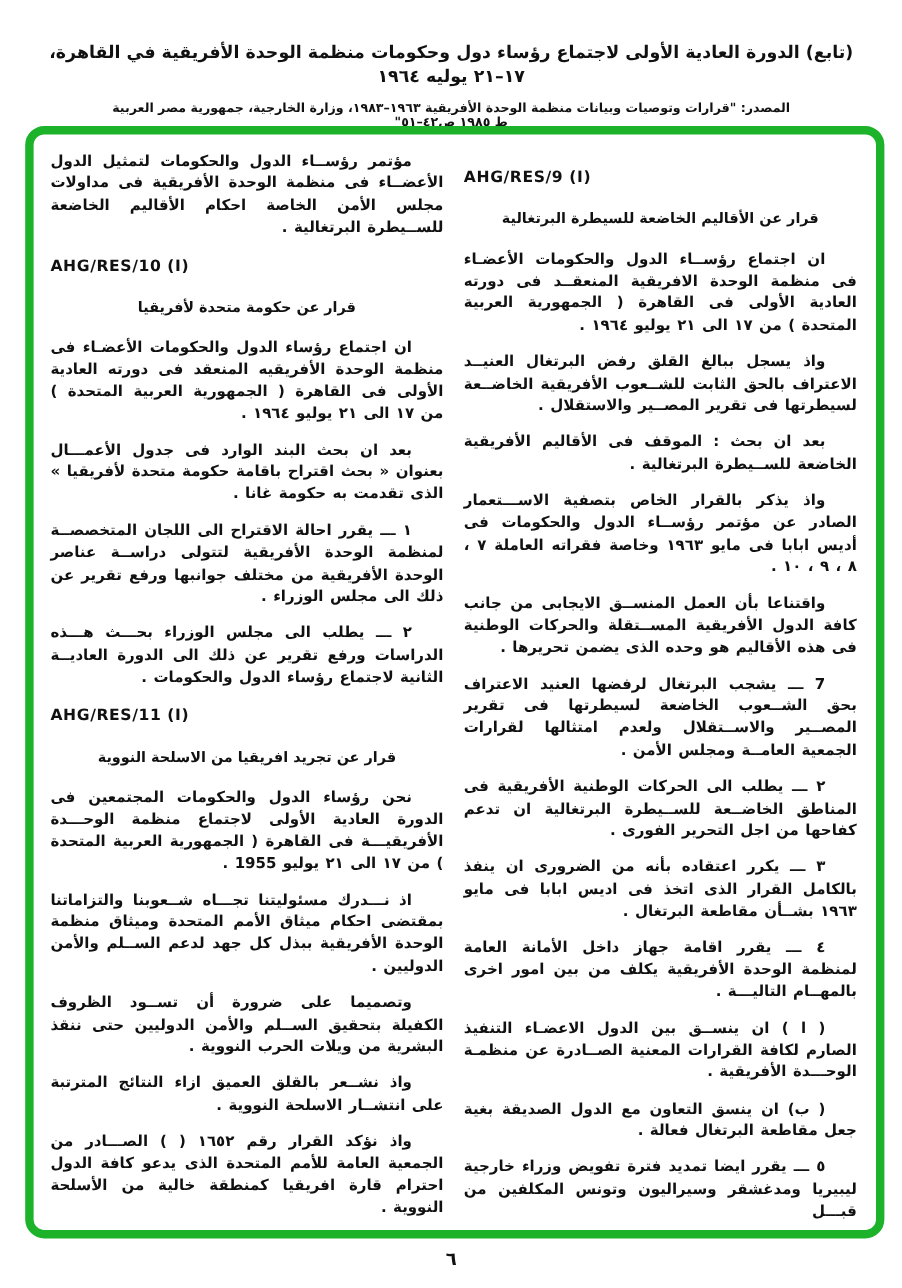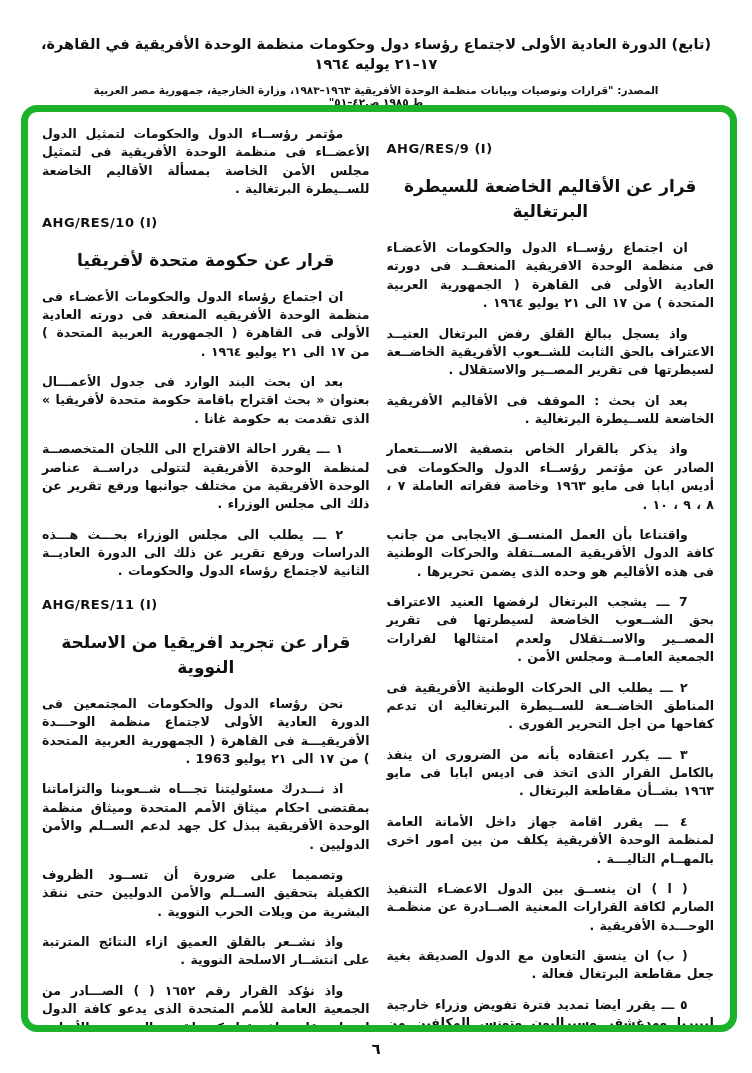--- a/index.html
+++ b/index.html
@@ -17,21 +17,21 @@
     border:7px solid #1cb32b; border-radius:16px;
     padding:13px 16px 10px 14px;
     display:flex; direction:rtl; gap:17px;
     overflow:hidden; background:#fff;
   }
   .col { flex:1 1 0; direction:rtl; }
 
   
   .blk { font-size:12.5px; font-weight:bold; line-height:1.47; }
   .paragraph { text-align:justify; text-indent:2.1em; margin-bottom:12px; word-spacing:1px; }
-  .heading { text-align:center; font-size:17px; margin:16px 0 15px; }
+  .heading { text-align:center; font-size:12px; margin:16px 0 15px; }
   .code { direction:ltr; text-align:left; font-size:13px; letter-spacing:.5px;
           margin:14px 0 16px; font-family:"DejaVu Sans", sans-serif; }
 
   
   .page-footer { position:absolute; left:0; top:1040px; width:100%;
                  text-align:center; font-size:15px; font-weight:bold; }
 </style>
 </head>
 <body>
 
@@ -51,30 +51,30 @@
       <div class="blk paragraph">واقتناعا بأن العمل المنســق الايجابى من جانب كافة الدول الأفريقية المســتقلة والحركات الوطنية فى هذه الأقاليم هو وحده الذى يضمن تحريرها .</div>
       <div class="blk paragraph">7 ـــ يشجب البرتغال لرفضها العنيد الاعتراف بحق الشــعوب الخاضعة لسيطرتها فى تقرير المصــير والاســتقلال ولعدم امتثالها لقرارات الجمعية العامــة ومجلس الأمن .</div>
       <div class="blk paragraph">٢ ـــ يطلب الى الحركات الوطنية الأفريقية فى المناطق الخاضــعة للســيطرة البرتغالية ان تدعم كفاحها من اجل التحرير الفورى .</div>
       <div class="blk paragraph">٣ ـــ يكرر اعتقاده بأنه من الضرورى ان ينفذ بالكامل القرار الذى اتخذ فى اديس ابابا فى مايو ١٩٦٣ بشــأن مقاطعة البرتغال .</div>
       <div class="blk paragraph">٤ ـــ يقرر اقامة جهاز داخل الأمانة العامة لمنظمة الوحدة الأفريقية يكلف من بين امور اخرى بالمهــام التاليـــة .</div>
       <div class="blk paragraph">( ا ) ان ينســق بين الدول الاعضـاء التنفيذ الصارم لكافة القرارات المعنية الصــادرة عن منظمـة الوحـــدة الأفريقية .</div>
       <div class="blk paragraph">( ب) ان ينسق التعاون مع الدول الصديقة بغية جعل مقاطعة البرتغال فعالة .</div>
       <div class="blk paragraph">٥ ـــ يقرر ايضا تمديد فترة تفويض وزراء خارجية ليبيريا ومدغشقر وسيراليون وتونس المكلفين من قبـــل</div>
     </section>
   <section class="col">
-      <div class="blk paragraph">مؤتمر رؤســاء الدول والحكومات لتمثيل الدول الأعضــاء فى منظمة الوحدة الأفريقية فى لتمثيل مجلس الأمن الخاصة بمسألة الأقاليم الخاضعة للســيطرة البرتغالية .</div>
+      <div class="blk paragraph">مؤتمر رؤســاء الدول والحكومات لتمثيل الدول الأعضــاء فى منظمة الوحدة الأفريقية فى مداولات مجلس الأمن الخاصة احكام الأقاليم الخاضعة للســيطرة البرتغالية .</div>
       <div class="blk code">AHG/RES/10  (I)</div>
       <div class="blk heading">قرار عن حكومة متحدة لأفريقيا</div>
       <div class="blk paragraph">ان اجتماع رؤساء الدول والحكومات الأعضـاء فى منظمة الوحدة الأفريقيه المنعقد فى دورته العادية الأولى فى القاهرة ( الجمهورية العربية المتحدة ) من ١٧ الى ٢١ يوليو ١٩٦٤ .</div>
       <div class="blk paragraph">بعد ان بحث البند الوارد فى جدول الأعمـــال بعنوان « بحث اقتراح باقامة حكومة متحدة لأفريقيا » الذى تقدمت به حكومة غانا .</div>
       <div class="blk paragraph">١ ـــ يقرر احالة الاقتراح الى اللجان المتخصصــة لمنظمة الوحدة الأفريقية لتتولى دراســة عناصر الوحدة الأفريقية من مختلف جوانبها ورفع تقرير عن ذلك الى مجلس الوزراء .</div>
       <div class="blk paragraph">٢ ـــ يطلب الى مجلس الوزراء بحـــث هـــذه الدراسات ورفع تقرير عن ذلك الى الدورة العاديــة الثانية لاجتماع رؤساء الدول والحكومات .</div>
       <div class="blk code">AHG/RES/11  (I)</div>
       <div class="blk heading">قرار عن تجريد افريقيا من الاسلحة النووية</div>
-      <div class="blk paragraph">نحن رؤساء الدول والحكومات المجتمعين فى الدورة العادية الأولى لاجتماع منظمة الوحـــدة الأفريقيـــة فى القاهرة ( الجمهورية العربية المتحدة ) من ١٧ الى ٢١ يوليو 1963 .</div>
+      <div class="blk paragraph">نحن رؤساء الدول والحكومات المجتمعين فى الدورة العادية الأولى لاجتماع منظمة الوحـــدة الأفريقيـــة فى القاهرة ( الجمهورية العربية المتحدة ) من ١٧ الى ٢١ يوليو 1955 .</div>
       <div class="blk paragraph">اذ نـــدرك مسئوليتنا تجـــاه شــعوبنا والتزاماتنا بمقتضى احكام ميثاق الأمم المتحدة وميثاق منظمة الوحدة الأفريقية ببذل كل جهد لدعم الســلم والأمن الدوليين .</div>
       <div class="blk paragraph">وتصميما على ضرورة أن تســود الظروف الكفيلة بتحقيق الســلم والأمن الدوليين حتى ننقذ البشرية من ويلات الحرب النووية .</div>
       <div class="blk paragraph">واذ نشــعر بالقلق العميق ازاء النتائج المترتبة على انتشــار الاسلحة النووية .</div>
       <div class="blk paragraph">واذ نؤكد القرار رقم ١٦٥٢ (        ) الصـــادر من الجمعية العامة للأمم المتحدة الذى يدعو كافة الدول احترام قارة افريقيا كمنطقة خالية من الأسلحة النووية .</div>
       <div class="blk paragraph">واذ يؤكد من جديد القرار الخاص بنزع الســلاح الشـــامل الذى أقره مؤتمر رؤسـاء الدول والحكومات فى اديس أبابا فى مايو ١٩٦٣ .</div>
     </section>
 </main>
 
 <footer class="page-footer">
   <span>٦</span>

